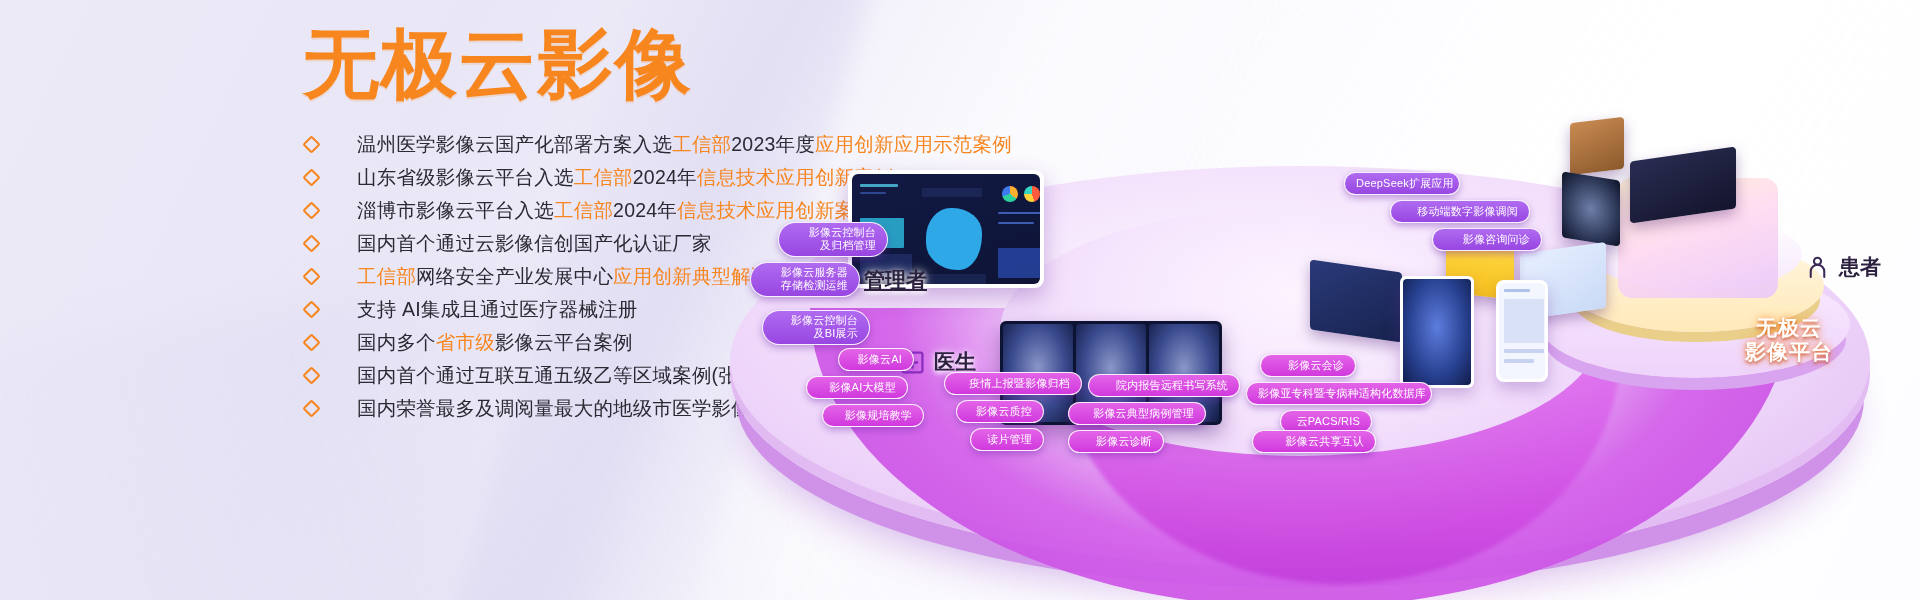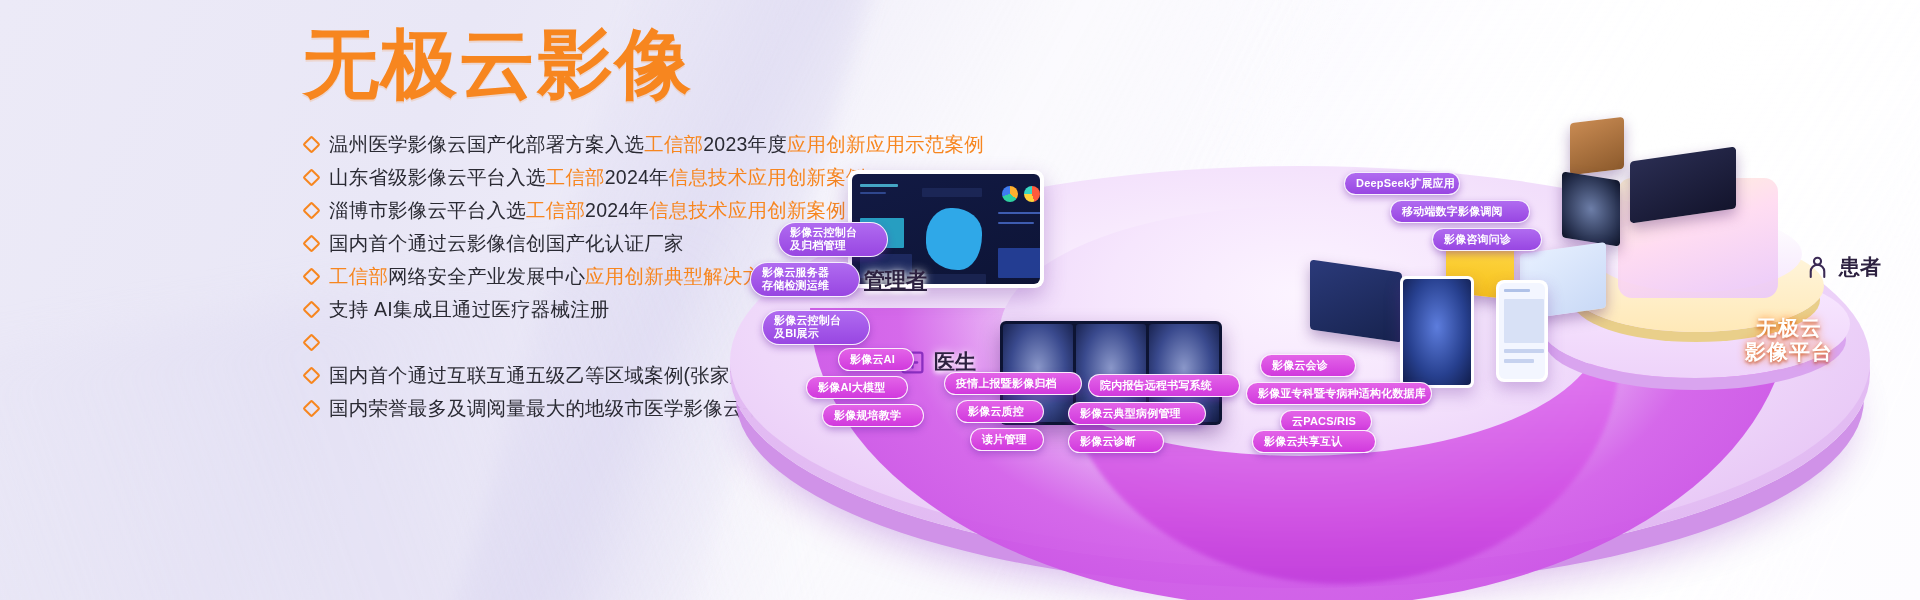--- a/index.html
+++ b/index.html
@@ -51,20 +51,21 @@
     display:flex; align-items:center; gap:11px;
     height:33px; white-space:nowrap;
   }
   .dia {
     flex:0 0 auto; width:13px; height:13px; border:2px solid #f7861f;
     transform: rotate(45deg); border-radius:2px;
   }
   .btext {
     font-size:19.5px; color:#2a2a33; letter-spacing:.2px;
     font-family:"Liberation Sans","DejaVu Sans",sans-serif;
+    margin-left:28px;
   }
   .btext .hl { color:#f7861f; }
 
   
   #art { position:absolute; left:700px; top:58px; width:1220px; height:542px; }
 
   .disc { position:absolute; border-radius:50%; }
   
   .disc.outer {
     left:30px; top:120px; width:1140px; height:390px;
@@ -182,22 +183,22 @@
   .badge-center {
     position:absolute; left:1030px; top:258px; width:118px; text-align:center;
     font-size:21px; font-weight:900; color:#ffffff; line-height:1.16;
     text-shadow: 0 0 8px rgba(255,120,20,.9), 0 2px 3px rgba(160,40,0,.6);
     letter-spacing:1px;
   }
   .badge-center .l2 { display:block; }
 
   
   .chip {
-    position:absolute; white-space:nowrap; text-align:left;
-    color:#ffffff; font-weight:700; border-radius:999px;
+    position:absolute; white-space:nowrap; text-align:right;
+    color:#ffffff; font-weight:400; border-radius:999px;
     background: linear-gradient(180deg,#b06bf0 0%, #9846e2 100%);
     border:1.5px solid rgba(255,255,255,.9);
     box-shadow:0 3px 7px rgba(110,40,170,.4);
     padding:4px 11px; font-size:11px; line-height:1.22;
     letter-spacing:.2px;
   }
   .chip.pink {
     background: linear-gradient(180deg,#e364e8 0%, #d139dd 100%);
   }
   .chip.two { padding:3px 11px; }
@@ -234,20 +235,21 @@
       <div class="bullet">
         <span class="dia"></span>
         <span class="btext"><span class="hl">工信部</span><span>网络安全产业发展中心</span><span class="hl">应用创新典型解决方案</span></span>
       </div>
       <div class="bullet">
         <span class="dia"></span>
         <span class="btext"><span>支持 AI集成且通过医疗器械注册</span></span>
       </div>
       <div class="bullet">
         <span class="dia"></span>
+        <span class="btext"><span>国内多个</span><span class="hl">省市级</span><span>影像云平台案例</span></span>
       </div>
       <div class="bullet">
         <span class="dia"></span>
         <span class="btext"><span>国内首个通过互联互通五级乙等区域案例(张家港)</span></span>
       </div>
       <div class="bullet">
         <span class="dia"></span>
         <span class="btext"><span>国内荣誉最多及调阅量最大的地级市医学影像云平台(温州)</span></span>
       </div>
     </div>

